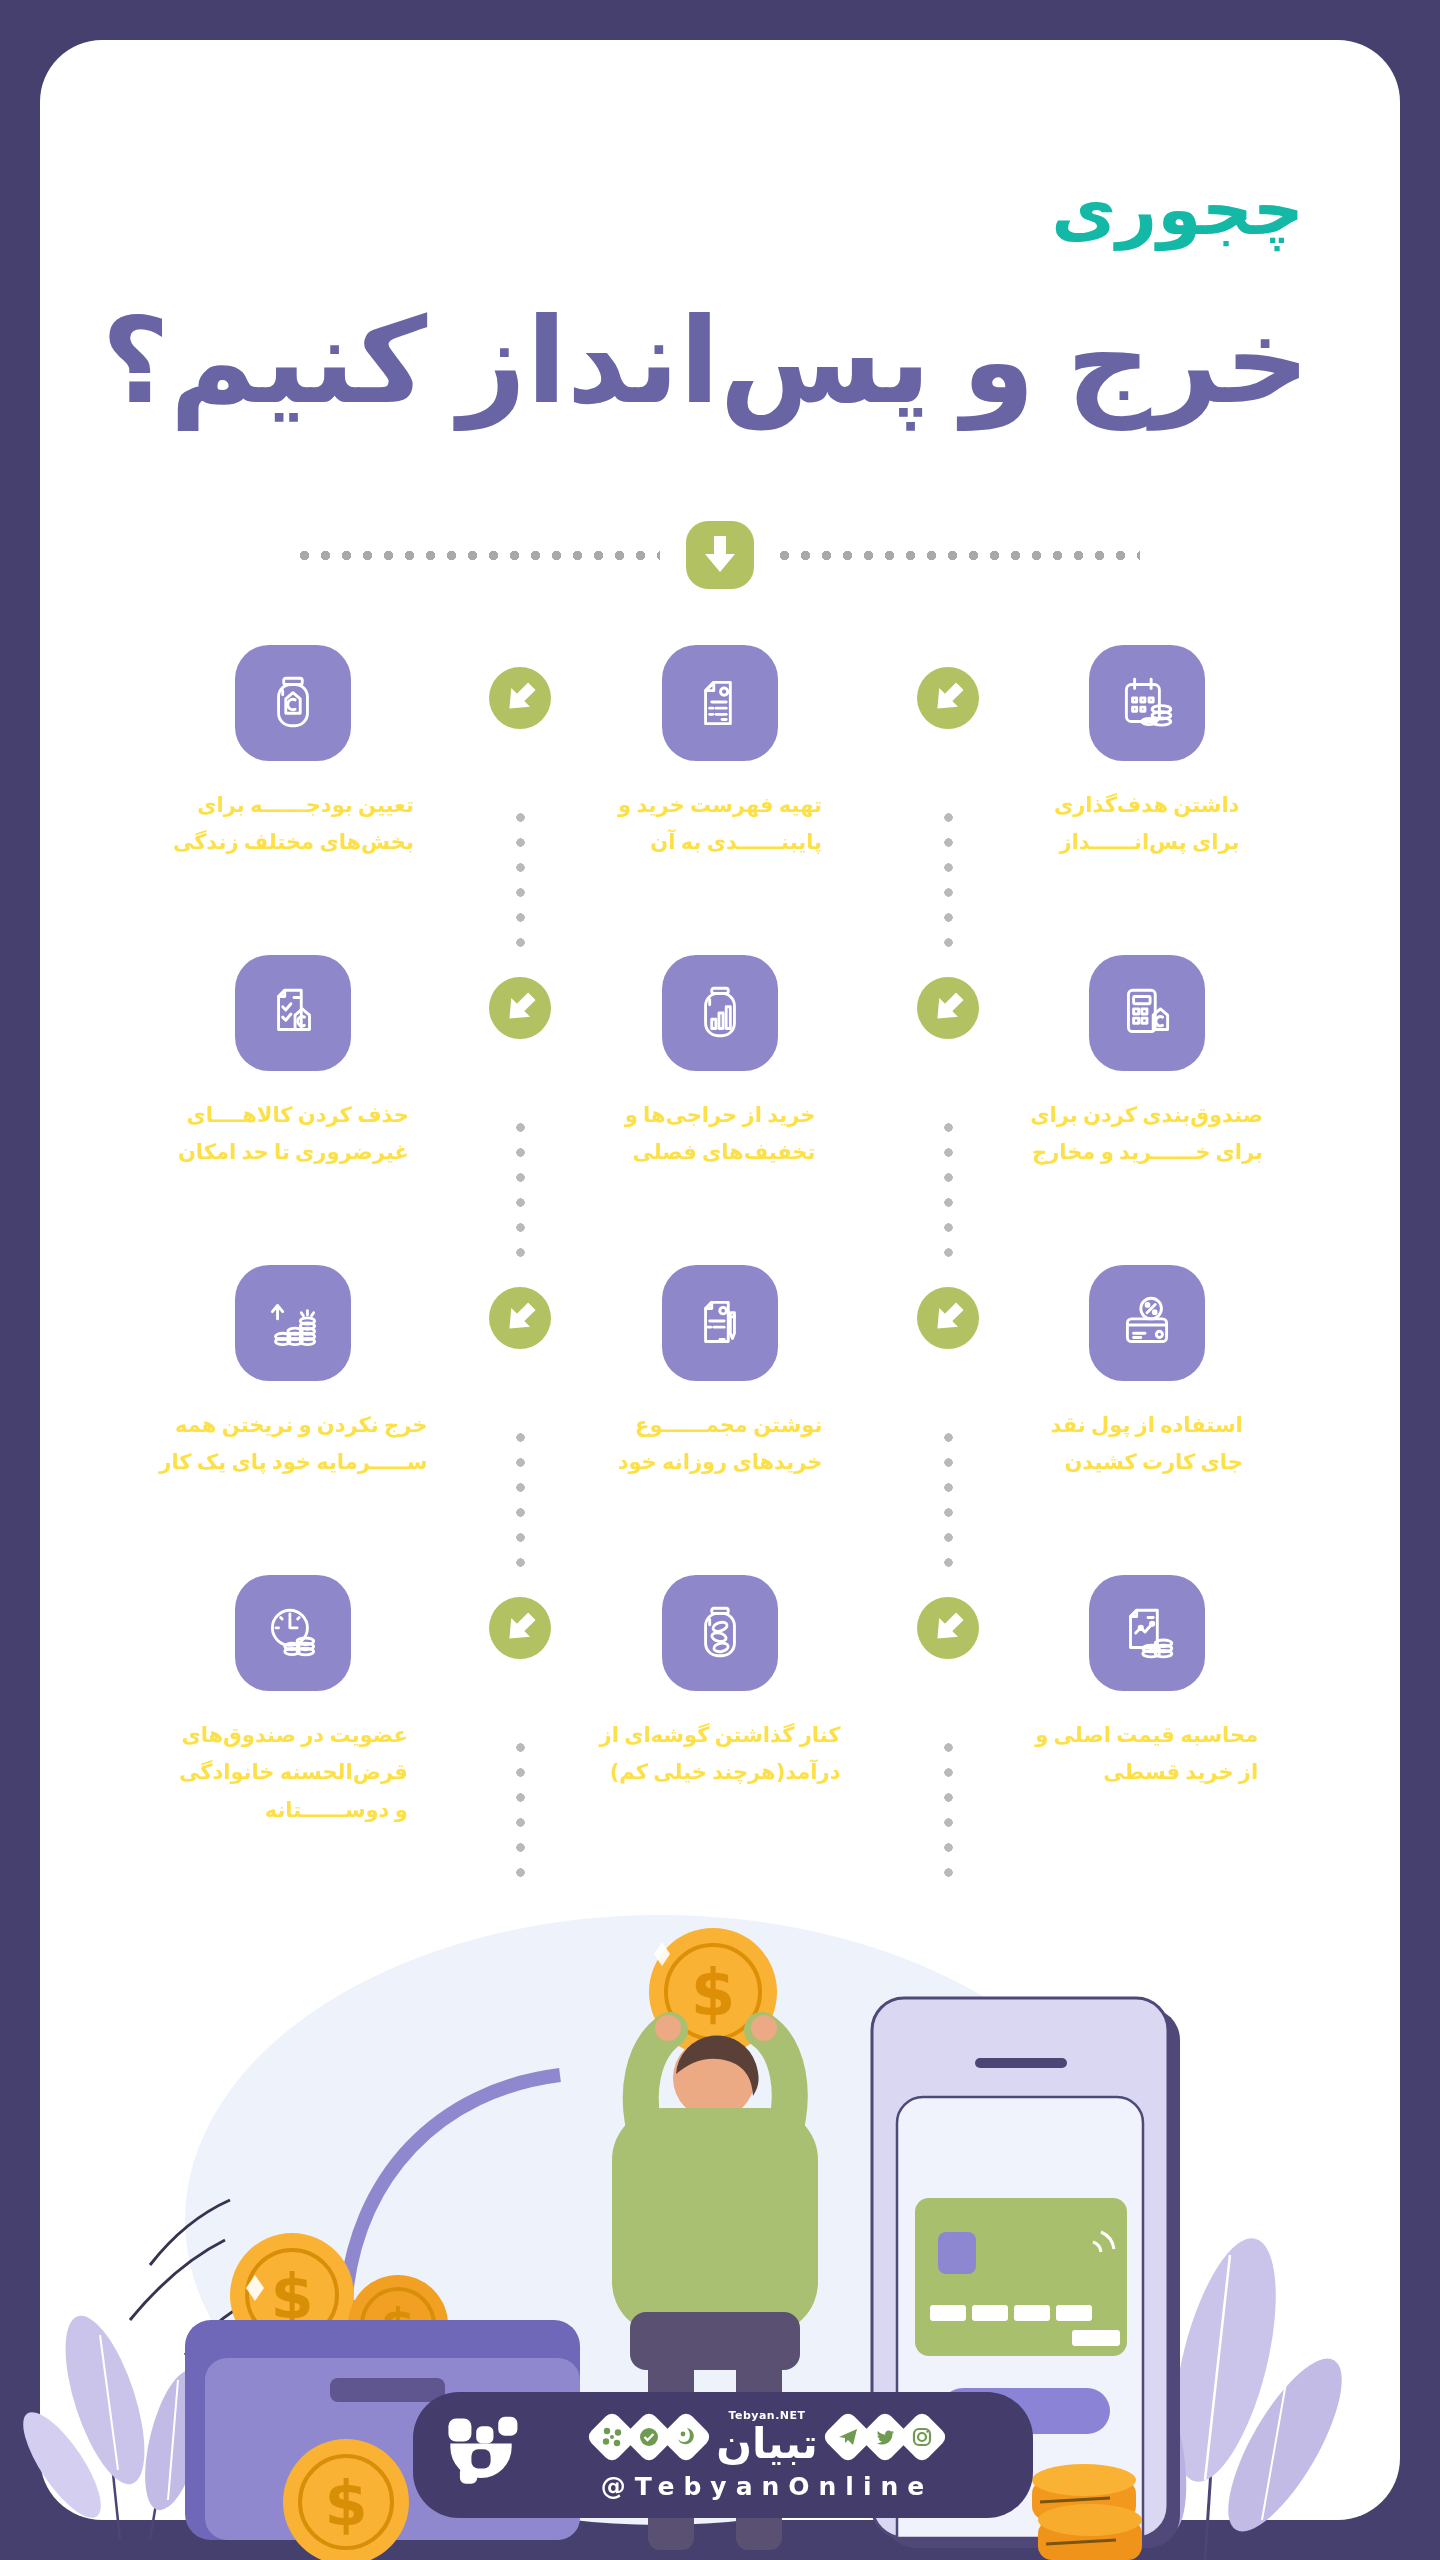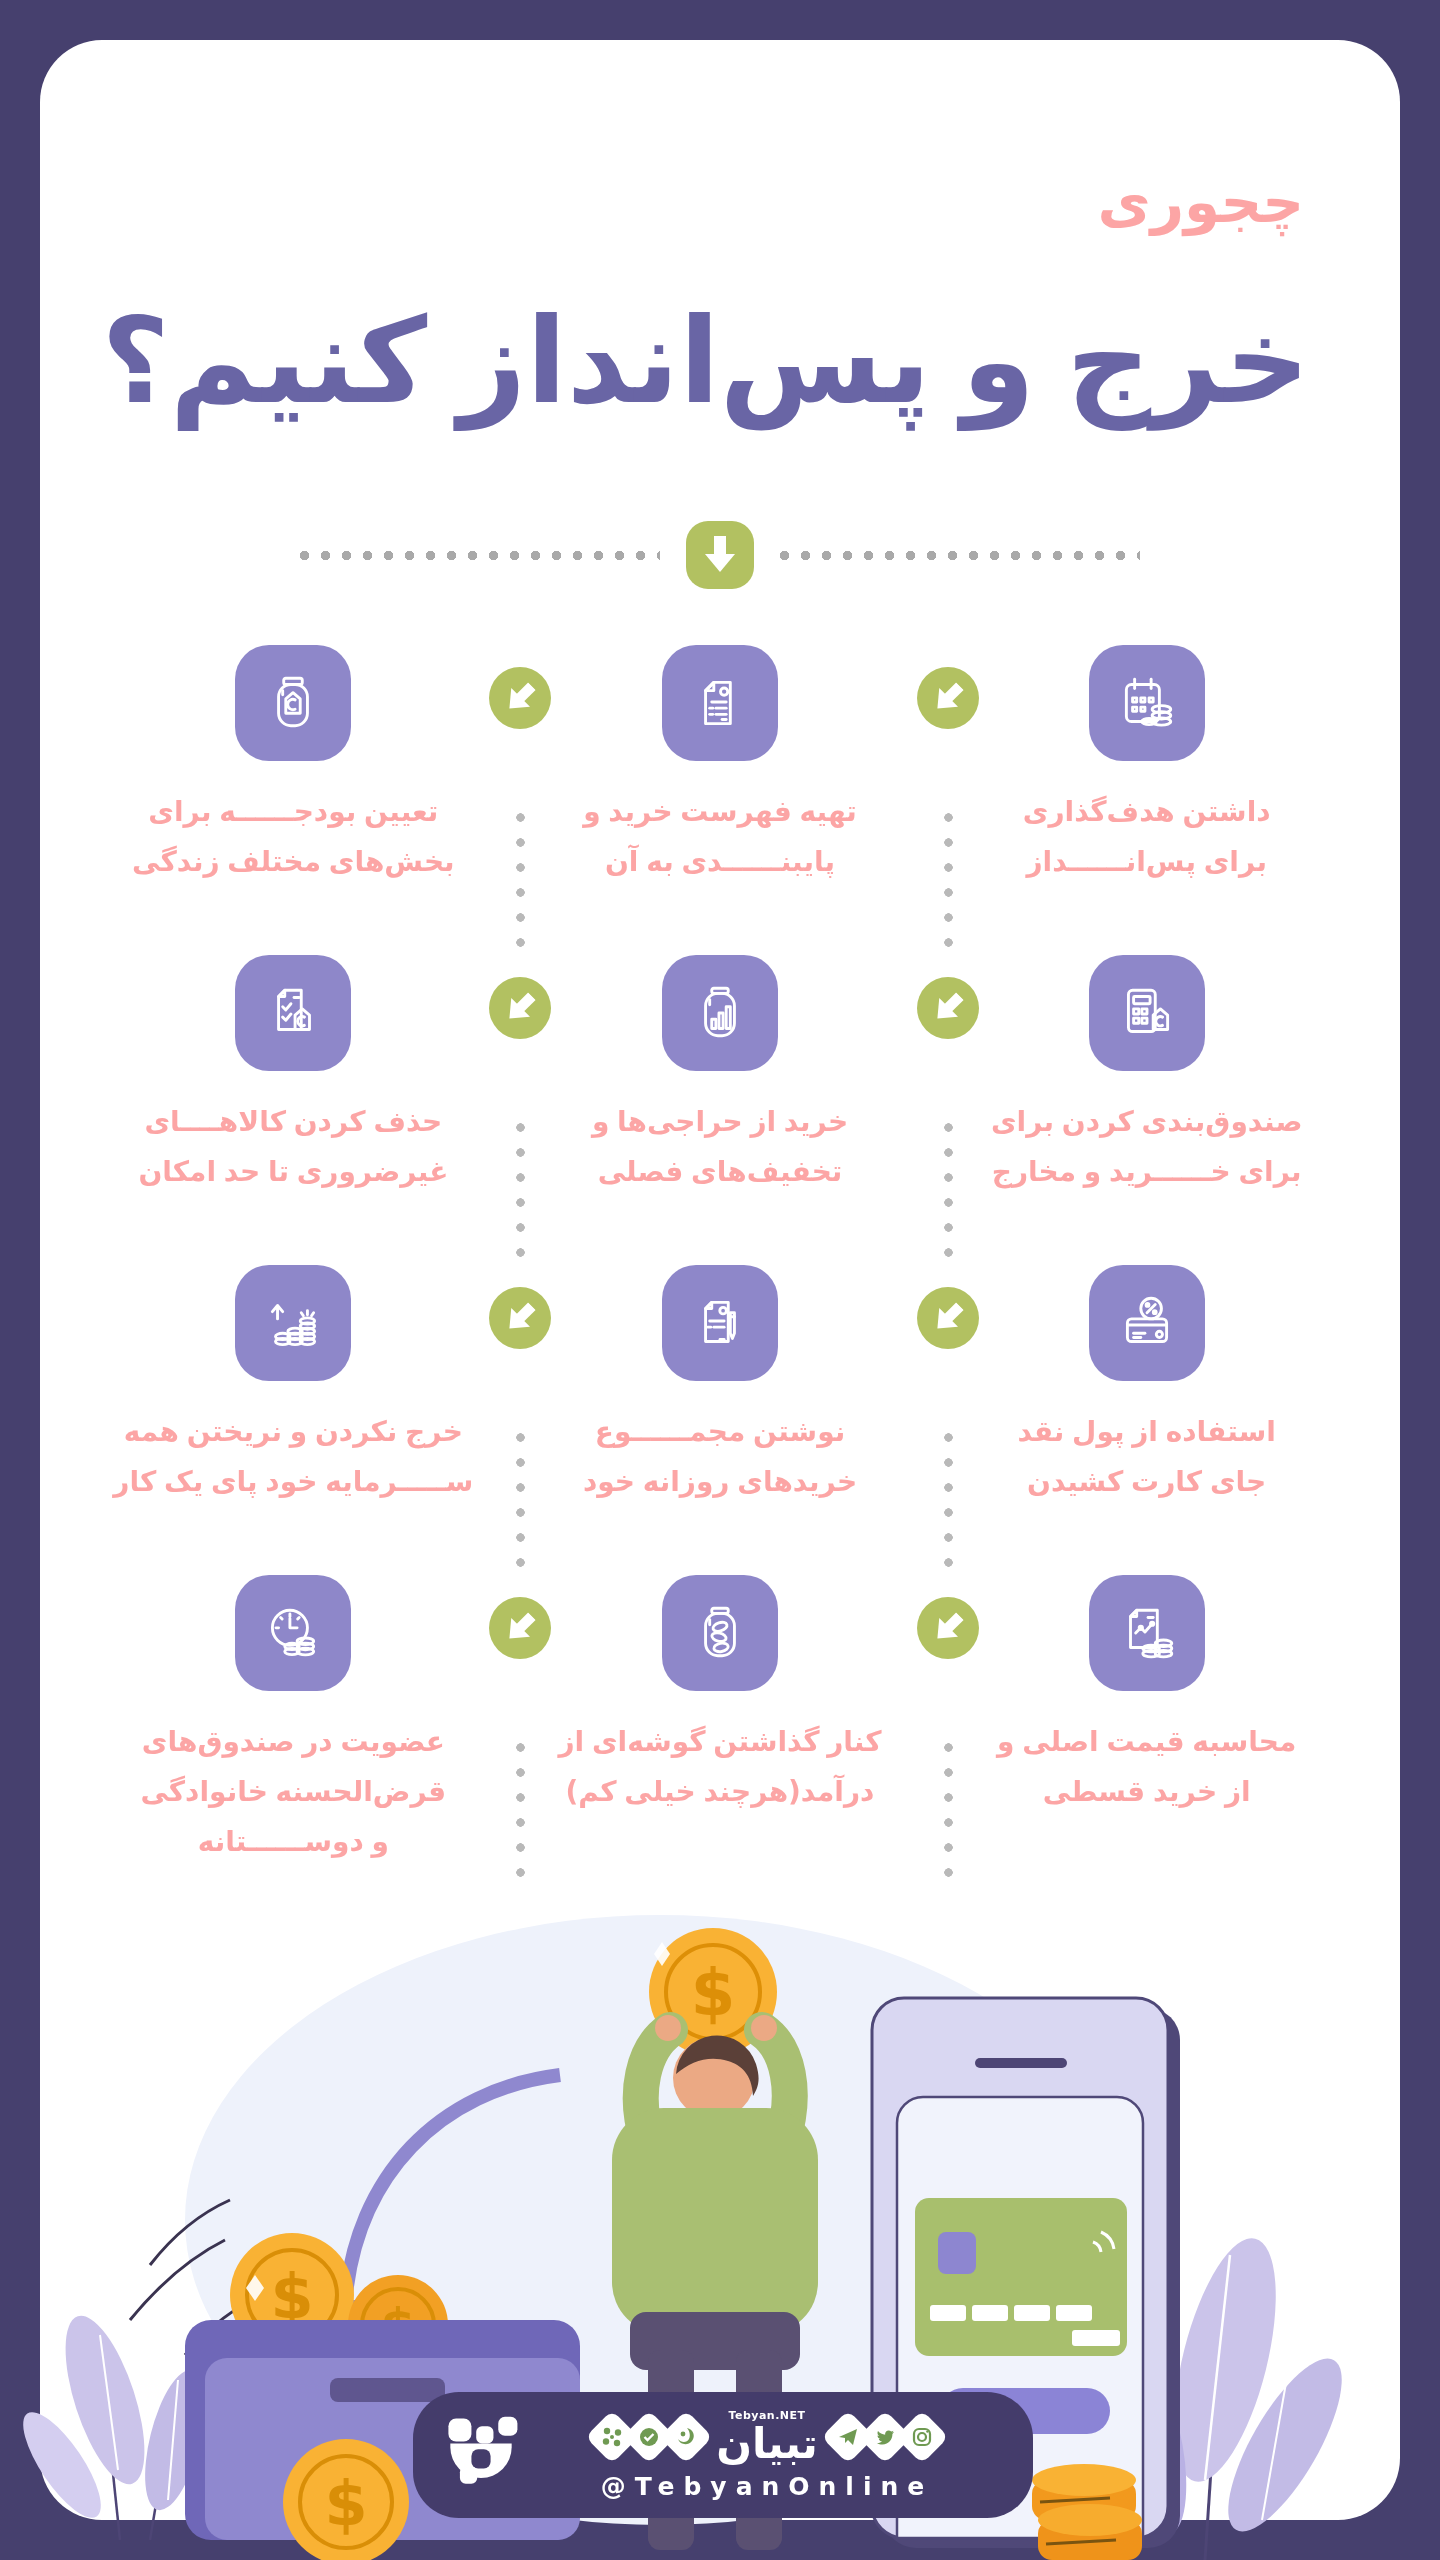--- a/index.html
+++ b/index.html
@@ -8,21 +8,21 @@
     background:#46406e;
     font-family:"DejaVu Sans","Liberation Sans",sans-serif;
   }
   .card{
     position:absolute;left:40px;top:40px;width:1360px;height:2480px;
     background:#ffffff;border-radius:62px;
   }
   
   .kicker{
     position:absolute;top:168px;right:136px;
-    font-size:58px;font-weight:bold;color:#fca5a5;direction:rtl;
+    font-size:71px;font-weight:bold;color:#14b8a6;direction:rtl;
   }
   .title{
     position:absolute;top:292px;left:8px;width:1395px;text-align:center;
     font-size:118px;font-weight:bold;color:#6965a5;direction:rtl;
     word-spacing:-10px;letter-spacing:-2px;
   }
   
   .divider{
     position:absolute;top:520px;left:300px;width:840px;height:70px;
     display:flex;align-items:center;
@@ -41,22 +41,22 @@
   .row{
     position:relative;display:grid;grid-template-columns:repeat(3,1fr);
     direction:rtl;min-height:310px;
   }
   .cell{display:flex;flex-direction:column;align-items:center;}
   .tile{
     width:116px;height:116px;border-radius:34px;background:#8e87c9;
     display:flex;align-items:center;justify-content:center;
   }
   .txt{
-    margin-top:26px;text-align:center;direction:rtl;
-    font-size:28px;font-weight:bold;color:#fca5a5;line-height:1.78;
+    margin-top:26px;direction:rtl;
+    font-size:21px;font-weight:bold;color:#fde047;line-height:1.78;
     word-spacing:-2px;
   }
   .txt span{display:block;}
   .badge{
     position:absolute;top:22px;width:62px;height:62px;border-radius:50%;
     background:#b2c161;display:flex;align-items:center;justify-content:center;
   }
   .badge svg{transform:rotate(45deg);}
   .badge.g1{left:calc(67.8% - 31px);}
   .badge.g2{left:calc(34.4% - 31px);}

